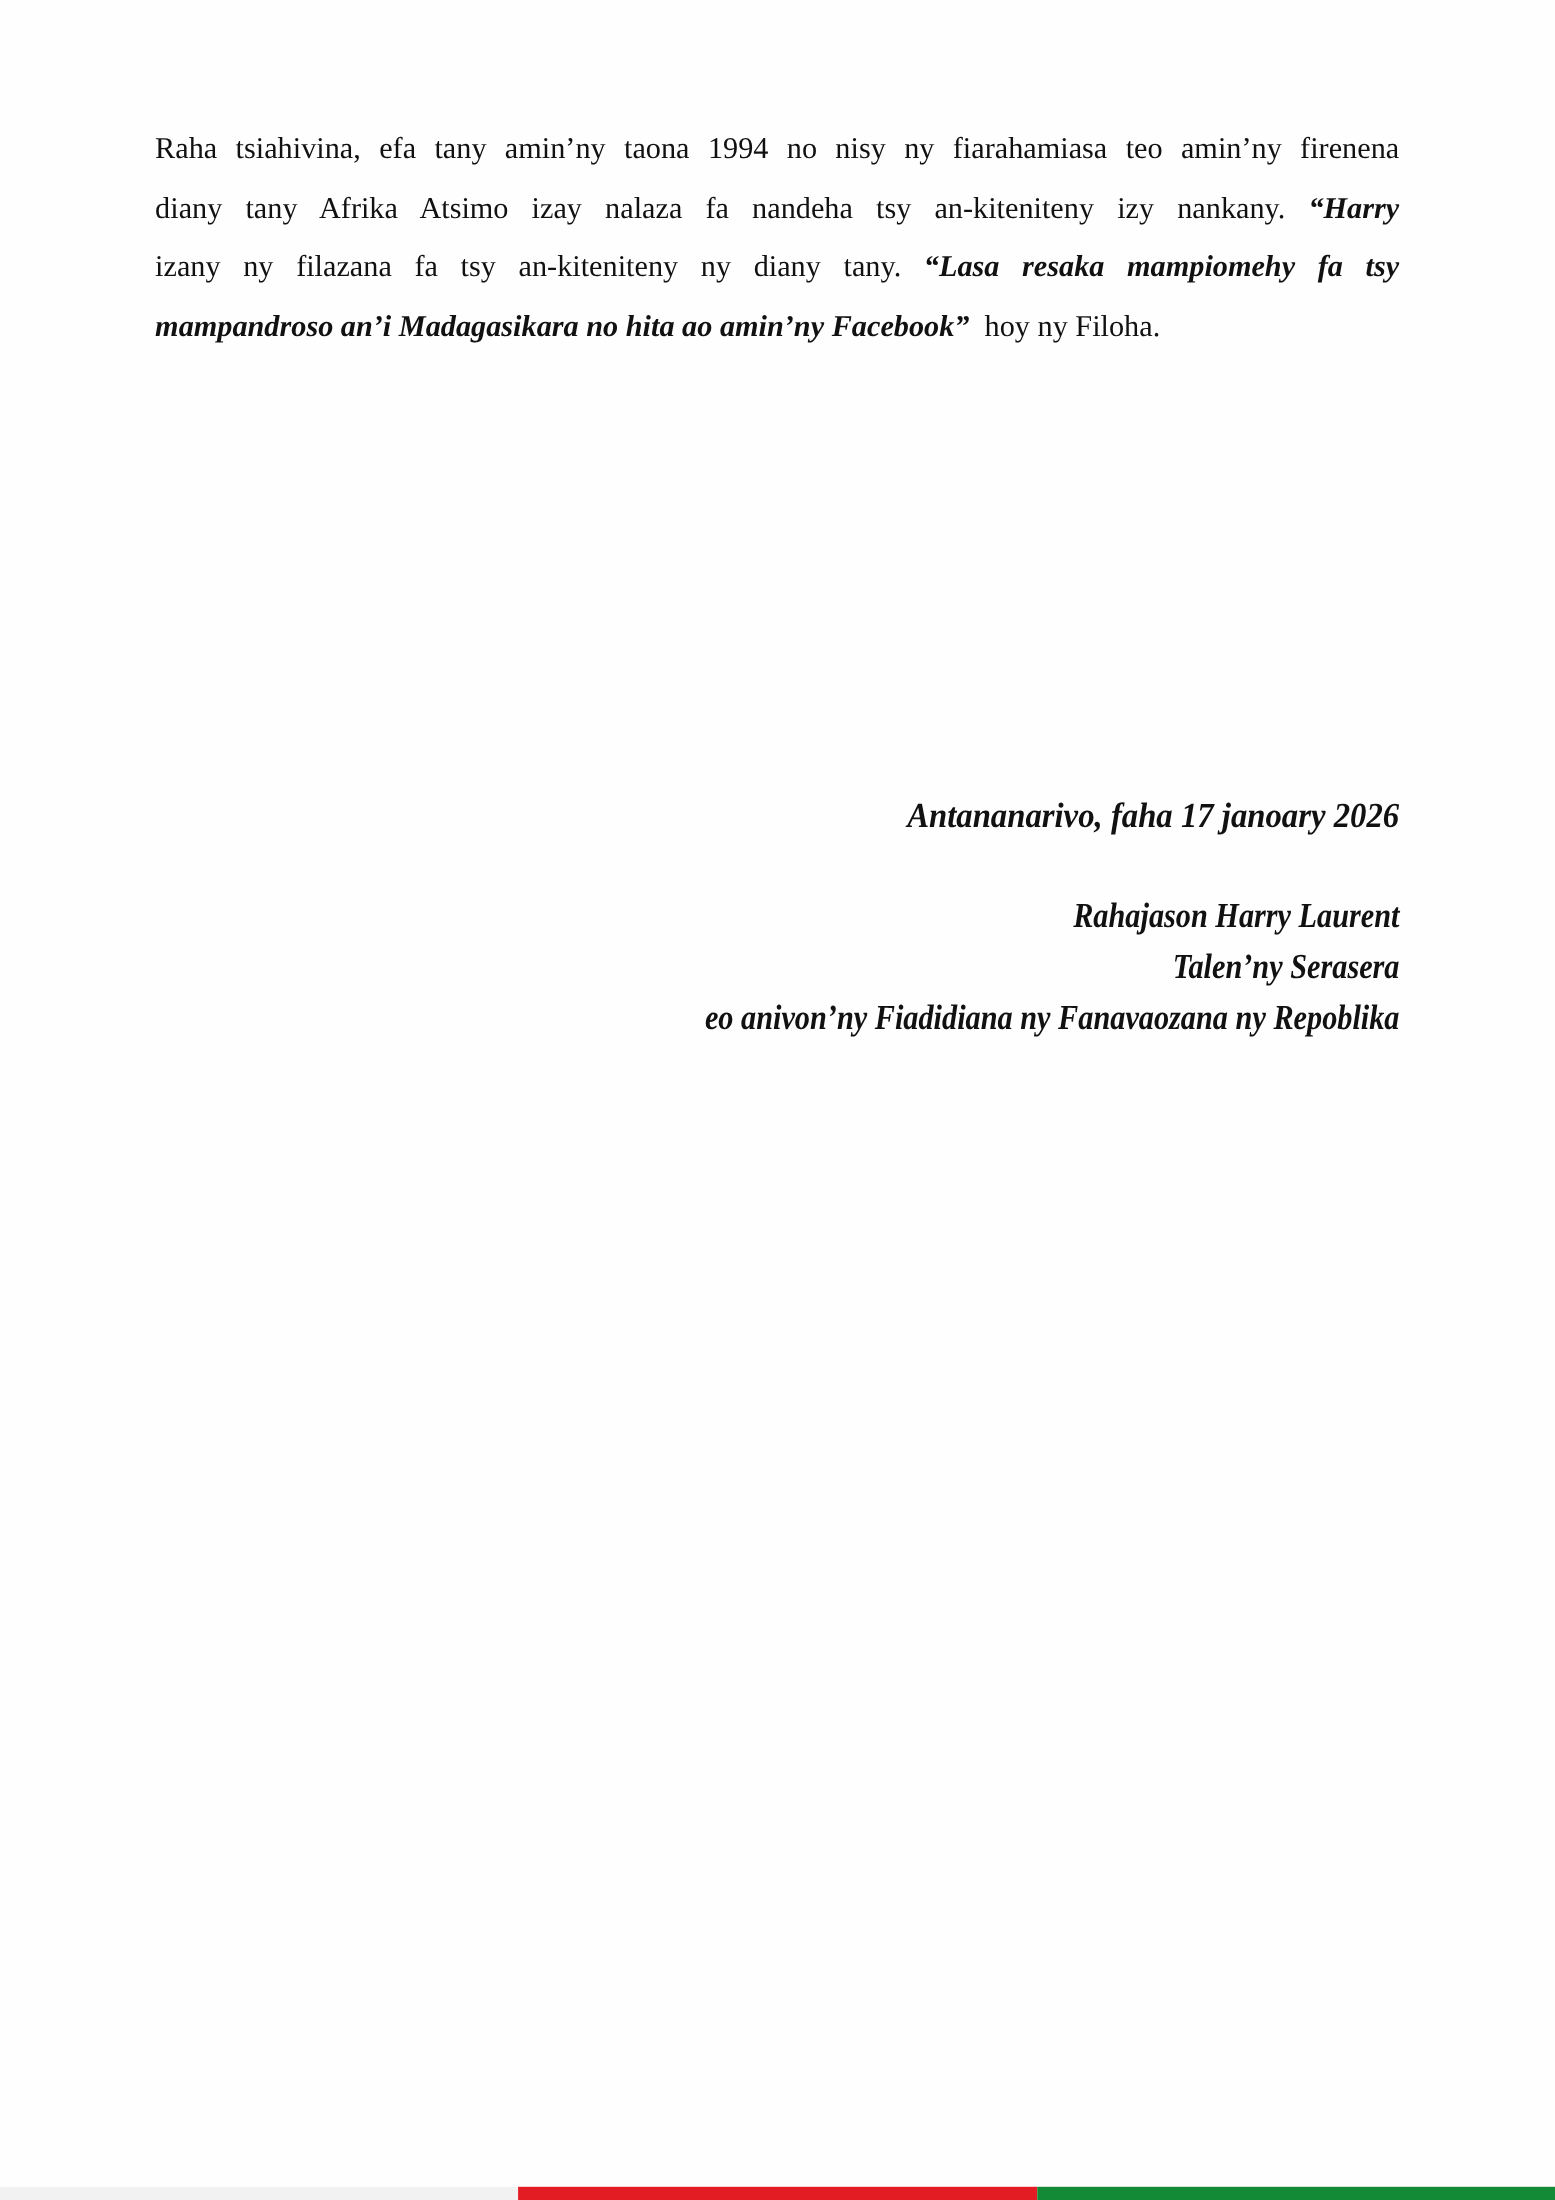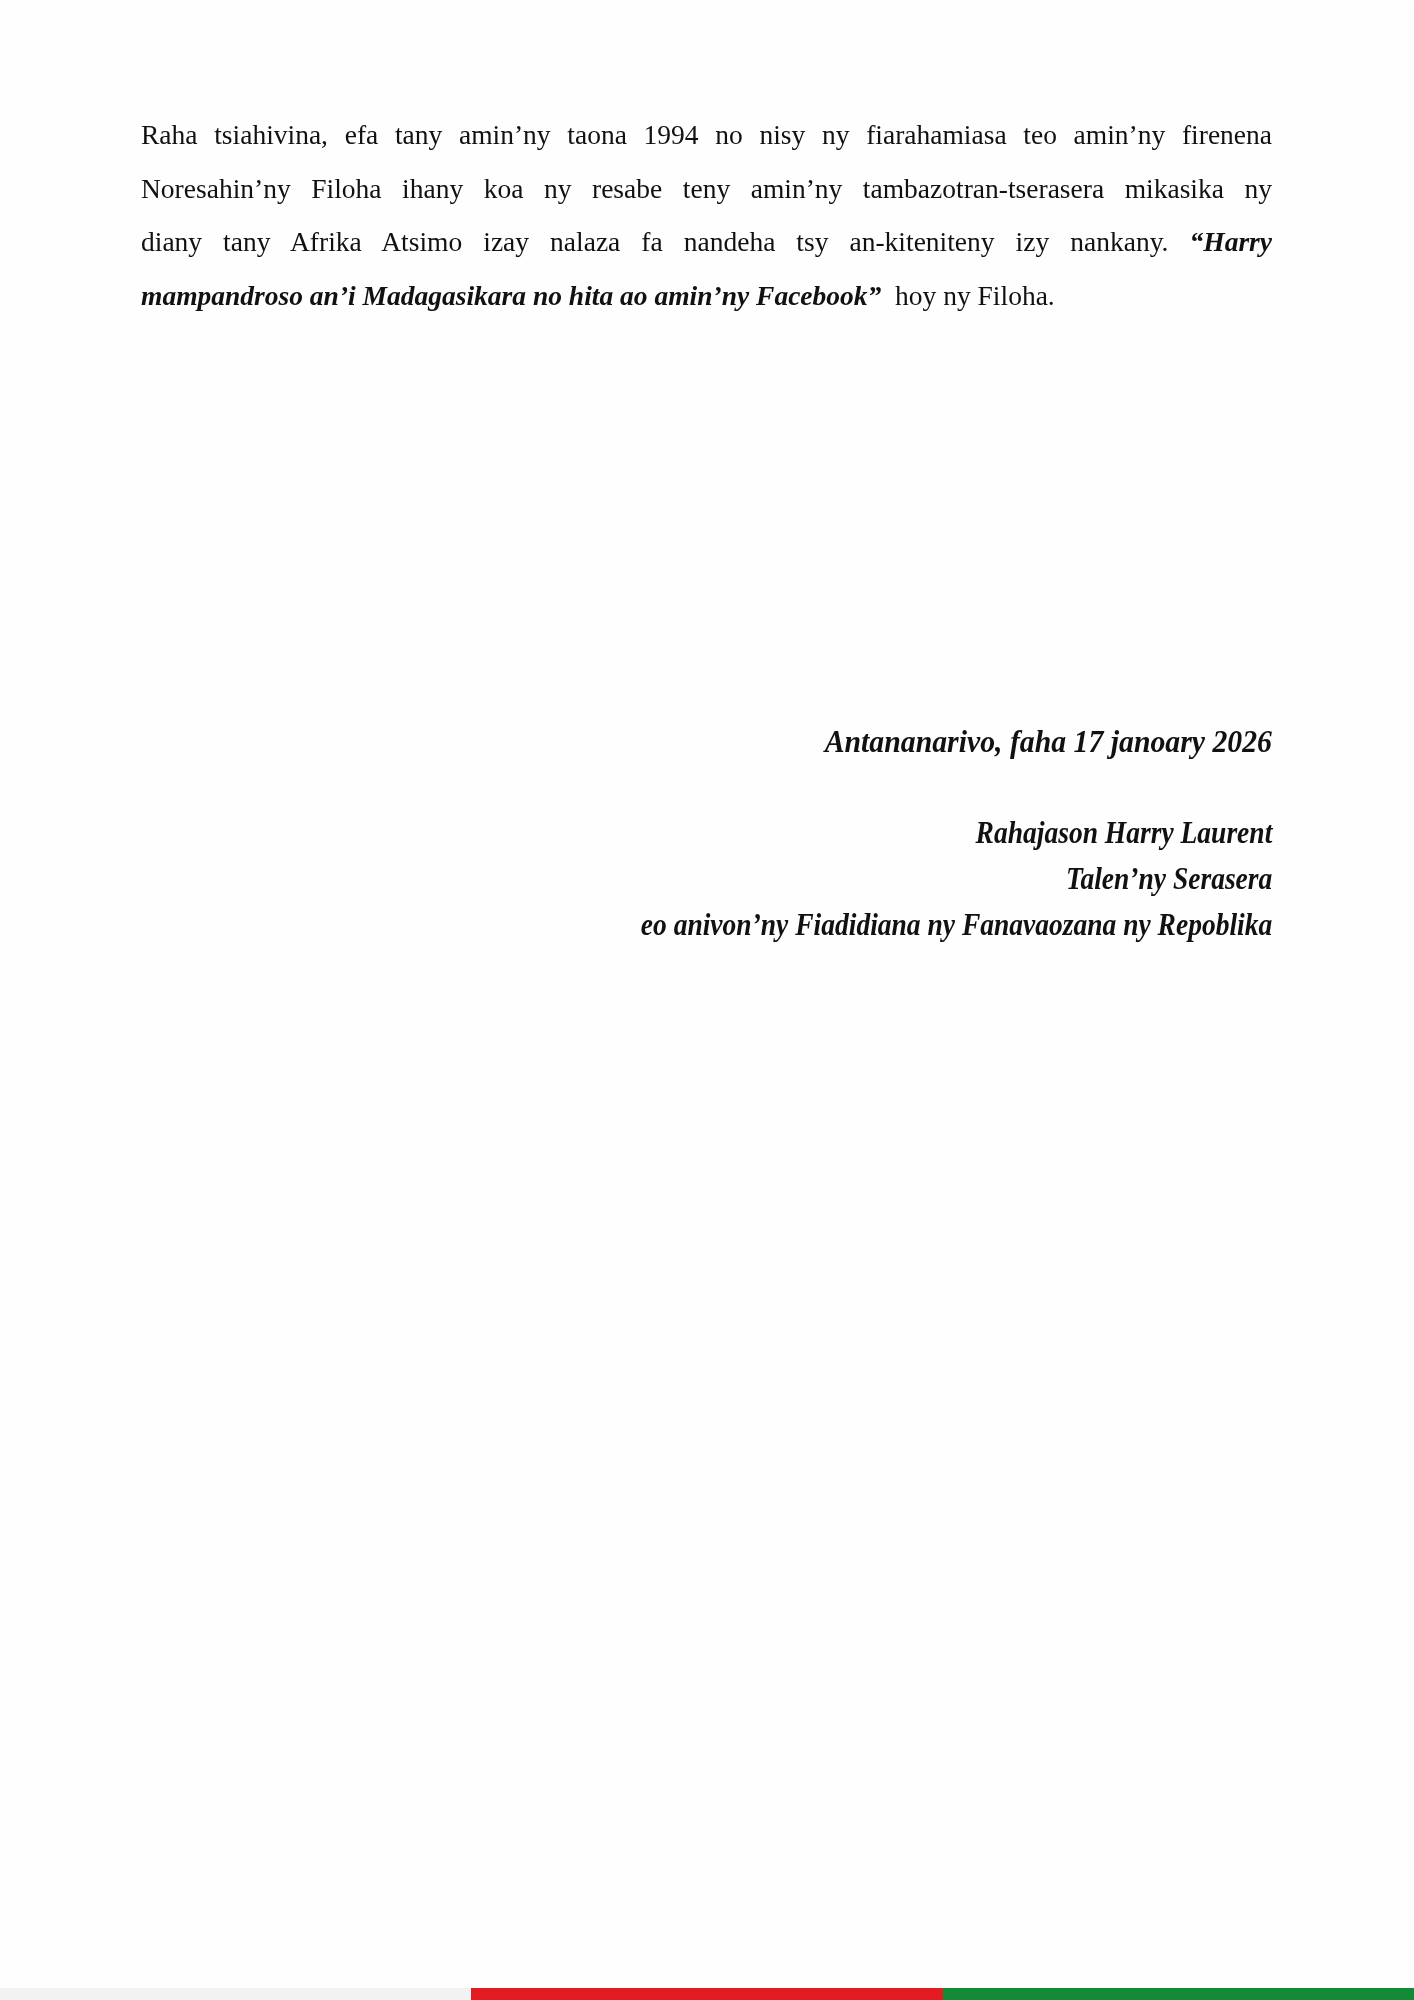--- a/index.html
+++ b/index.html
@@ -94,24 +94,24 @@
 
 <div class="page">
 
   <div class="body-text">
 
     <div class="line">
       <span class="inner"> Raha tsiahivina, efa tany amin’ny taona 1994 no nisy ny fiarahamiasa teo amin’ny firenena</span>
     </div>
 
     <div class="line">
-      <span class="inner">Noresahin’ny Filoha ihany koa ny resabe teny amin’ny tambazotran-tserasera mikasika ny</span>
+      <span class="inner"><span>diany tany Afrika Atsimo izay nalaza fa nandeha tsy an-kiteniteny izy nankany.</span> <span class="bi">“Harry</span></span>
     </div>
     <div class="line">
-      <span class="inner"><span>diany tany Afrika Atsimo izay nalaza fa nandeha tsy an-kiteniteny izy nankany.</span> <span class="bi">“Harry</span></span>
+      <span class="inner"><span>izany ny filazana fa tsy an-kiteniteny ny diany tany.</span> <span class="bi">“Lasa resaka mampiomehy fa tsy</span></span>
     </div>
     <div class="line last">
       <span class="inner"><span class="bi">mampandroso an’i Madagasikara no hita ao amin’ny Facebook”</span>&nbsp; <span>hoy ny Filoha.</span></span>
     </div>
   </div>
 
   <div class="signature sig-date">Antananarivo, faha 17 janoary 2026</div>
 
   <div class="signature sig-block">
     <span>Rahajason Harry Laurent</span>

